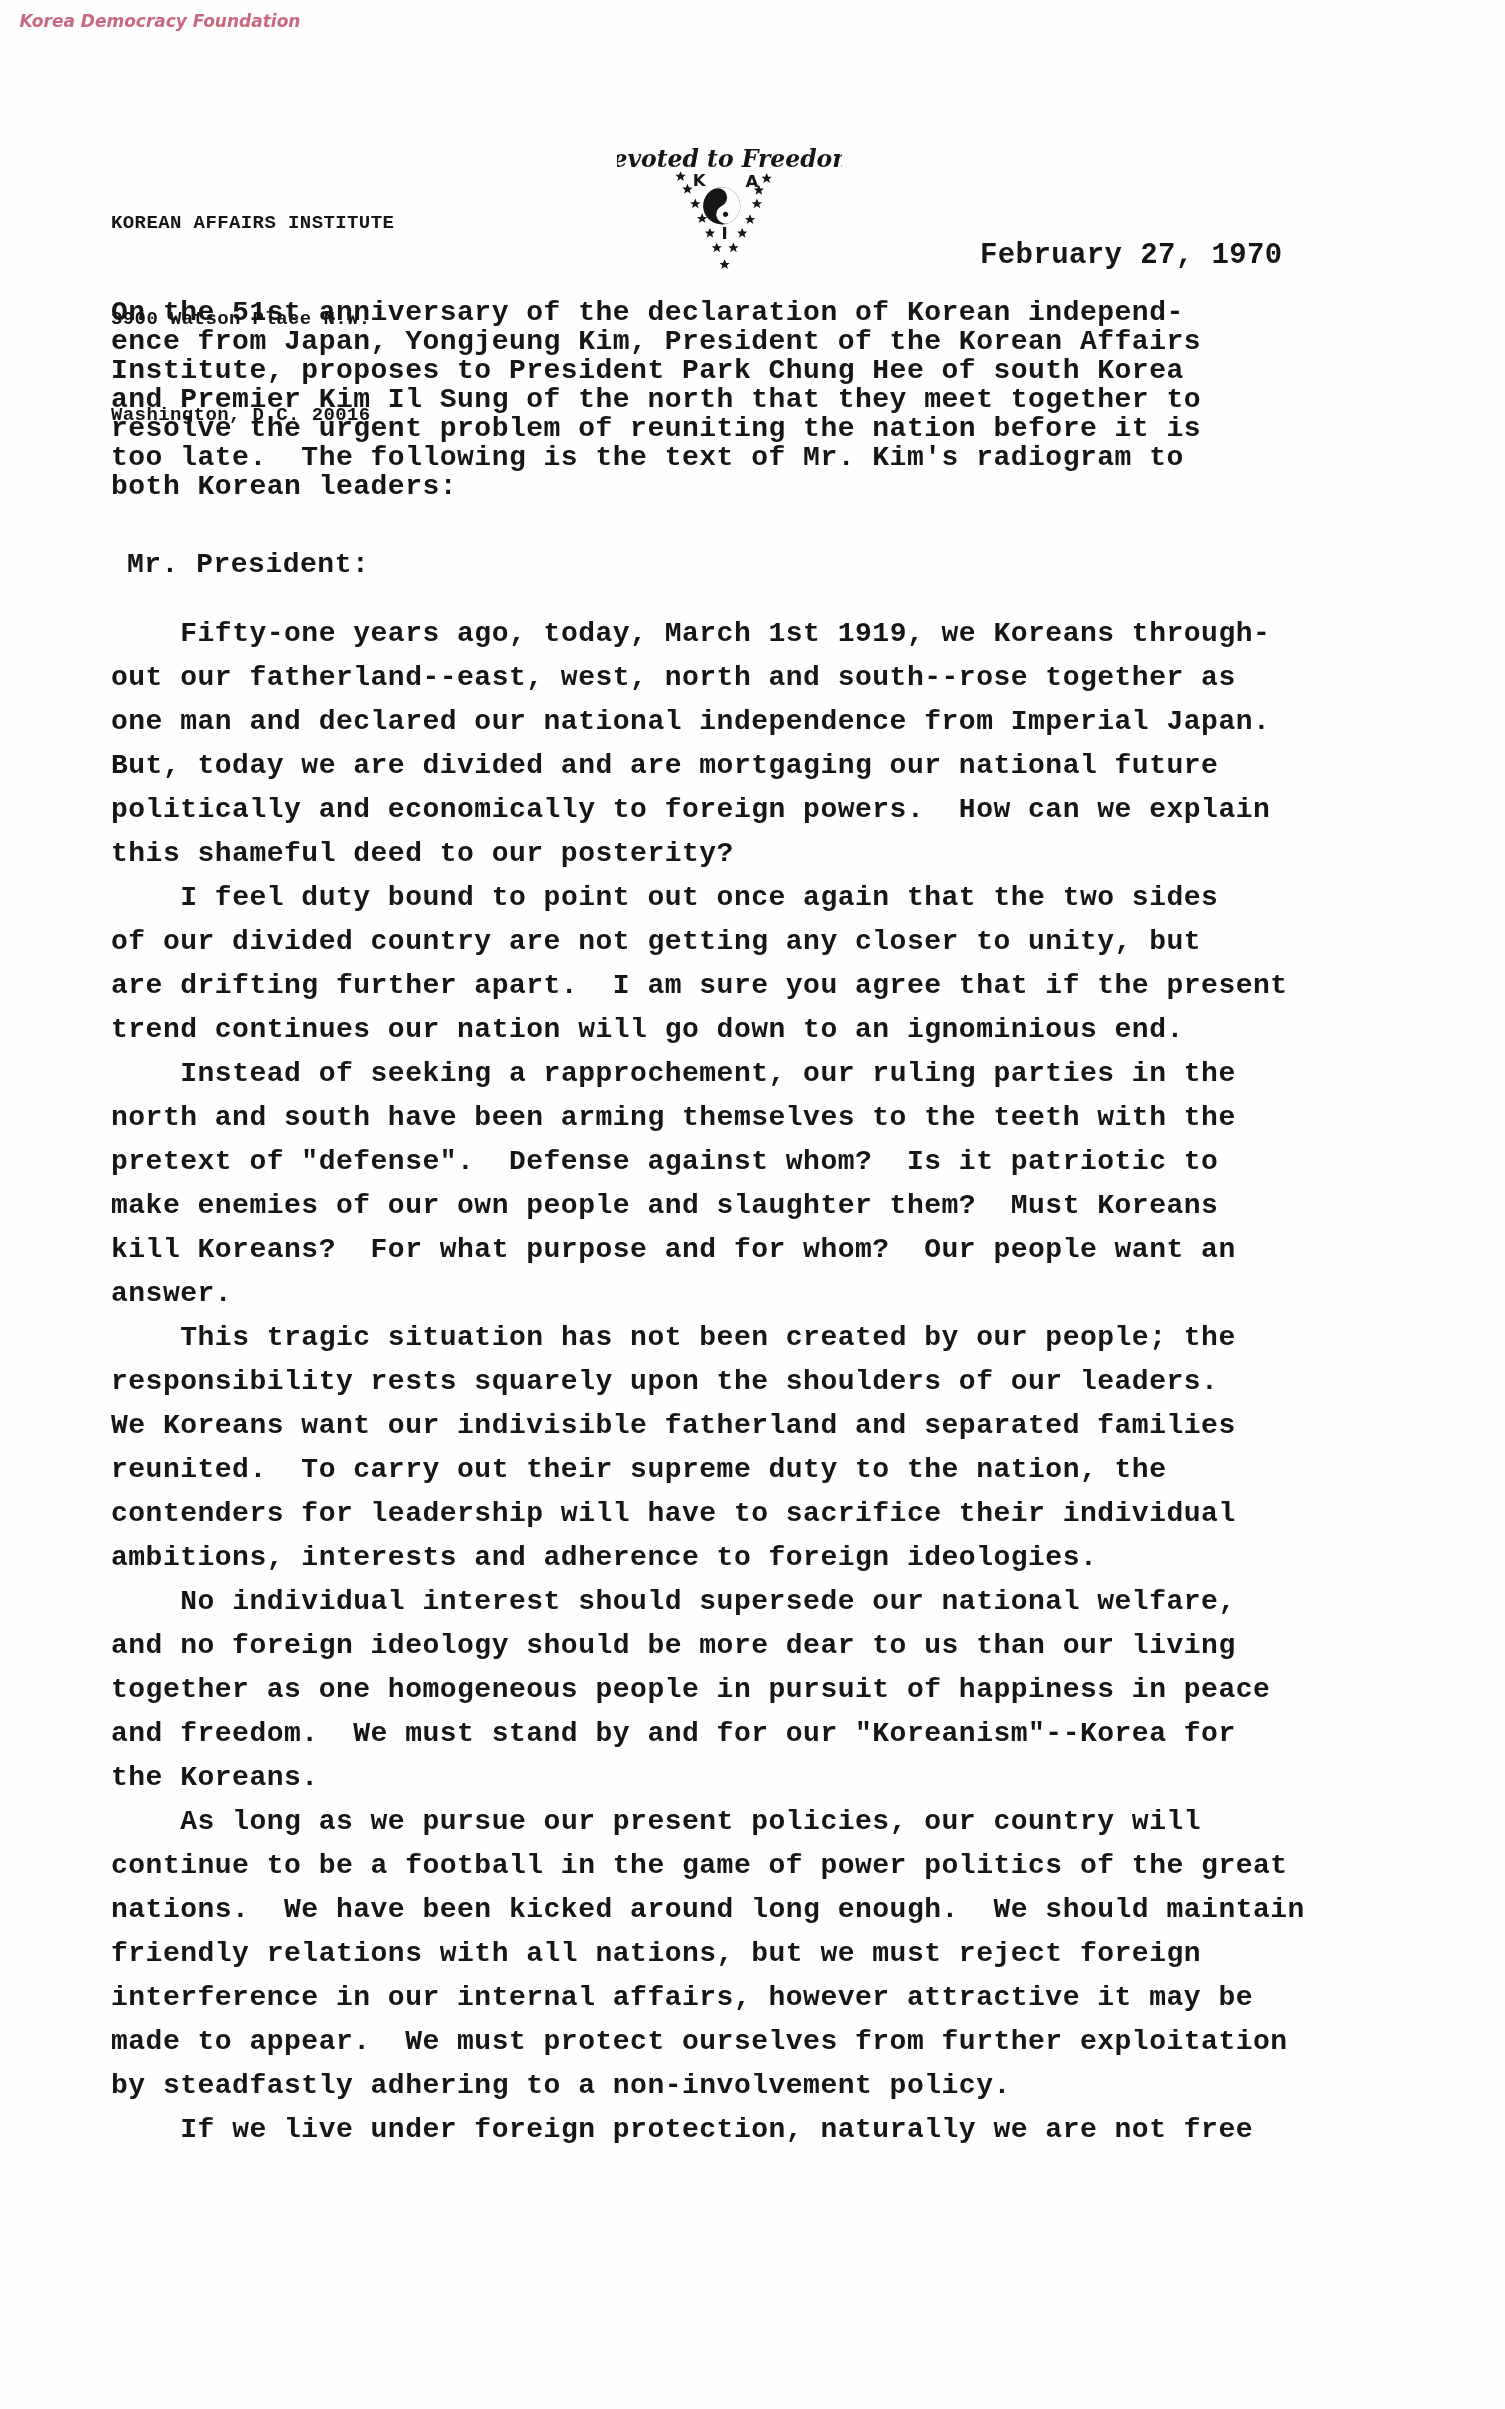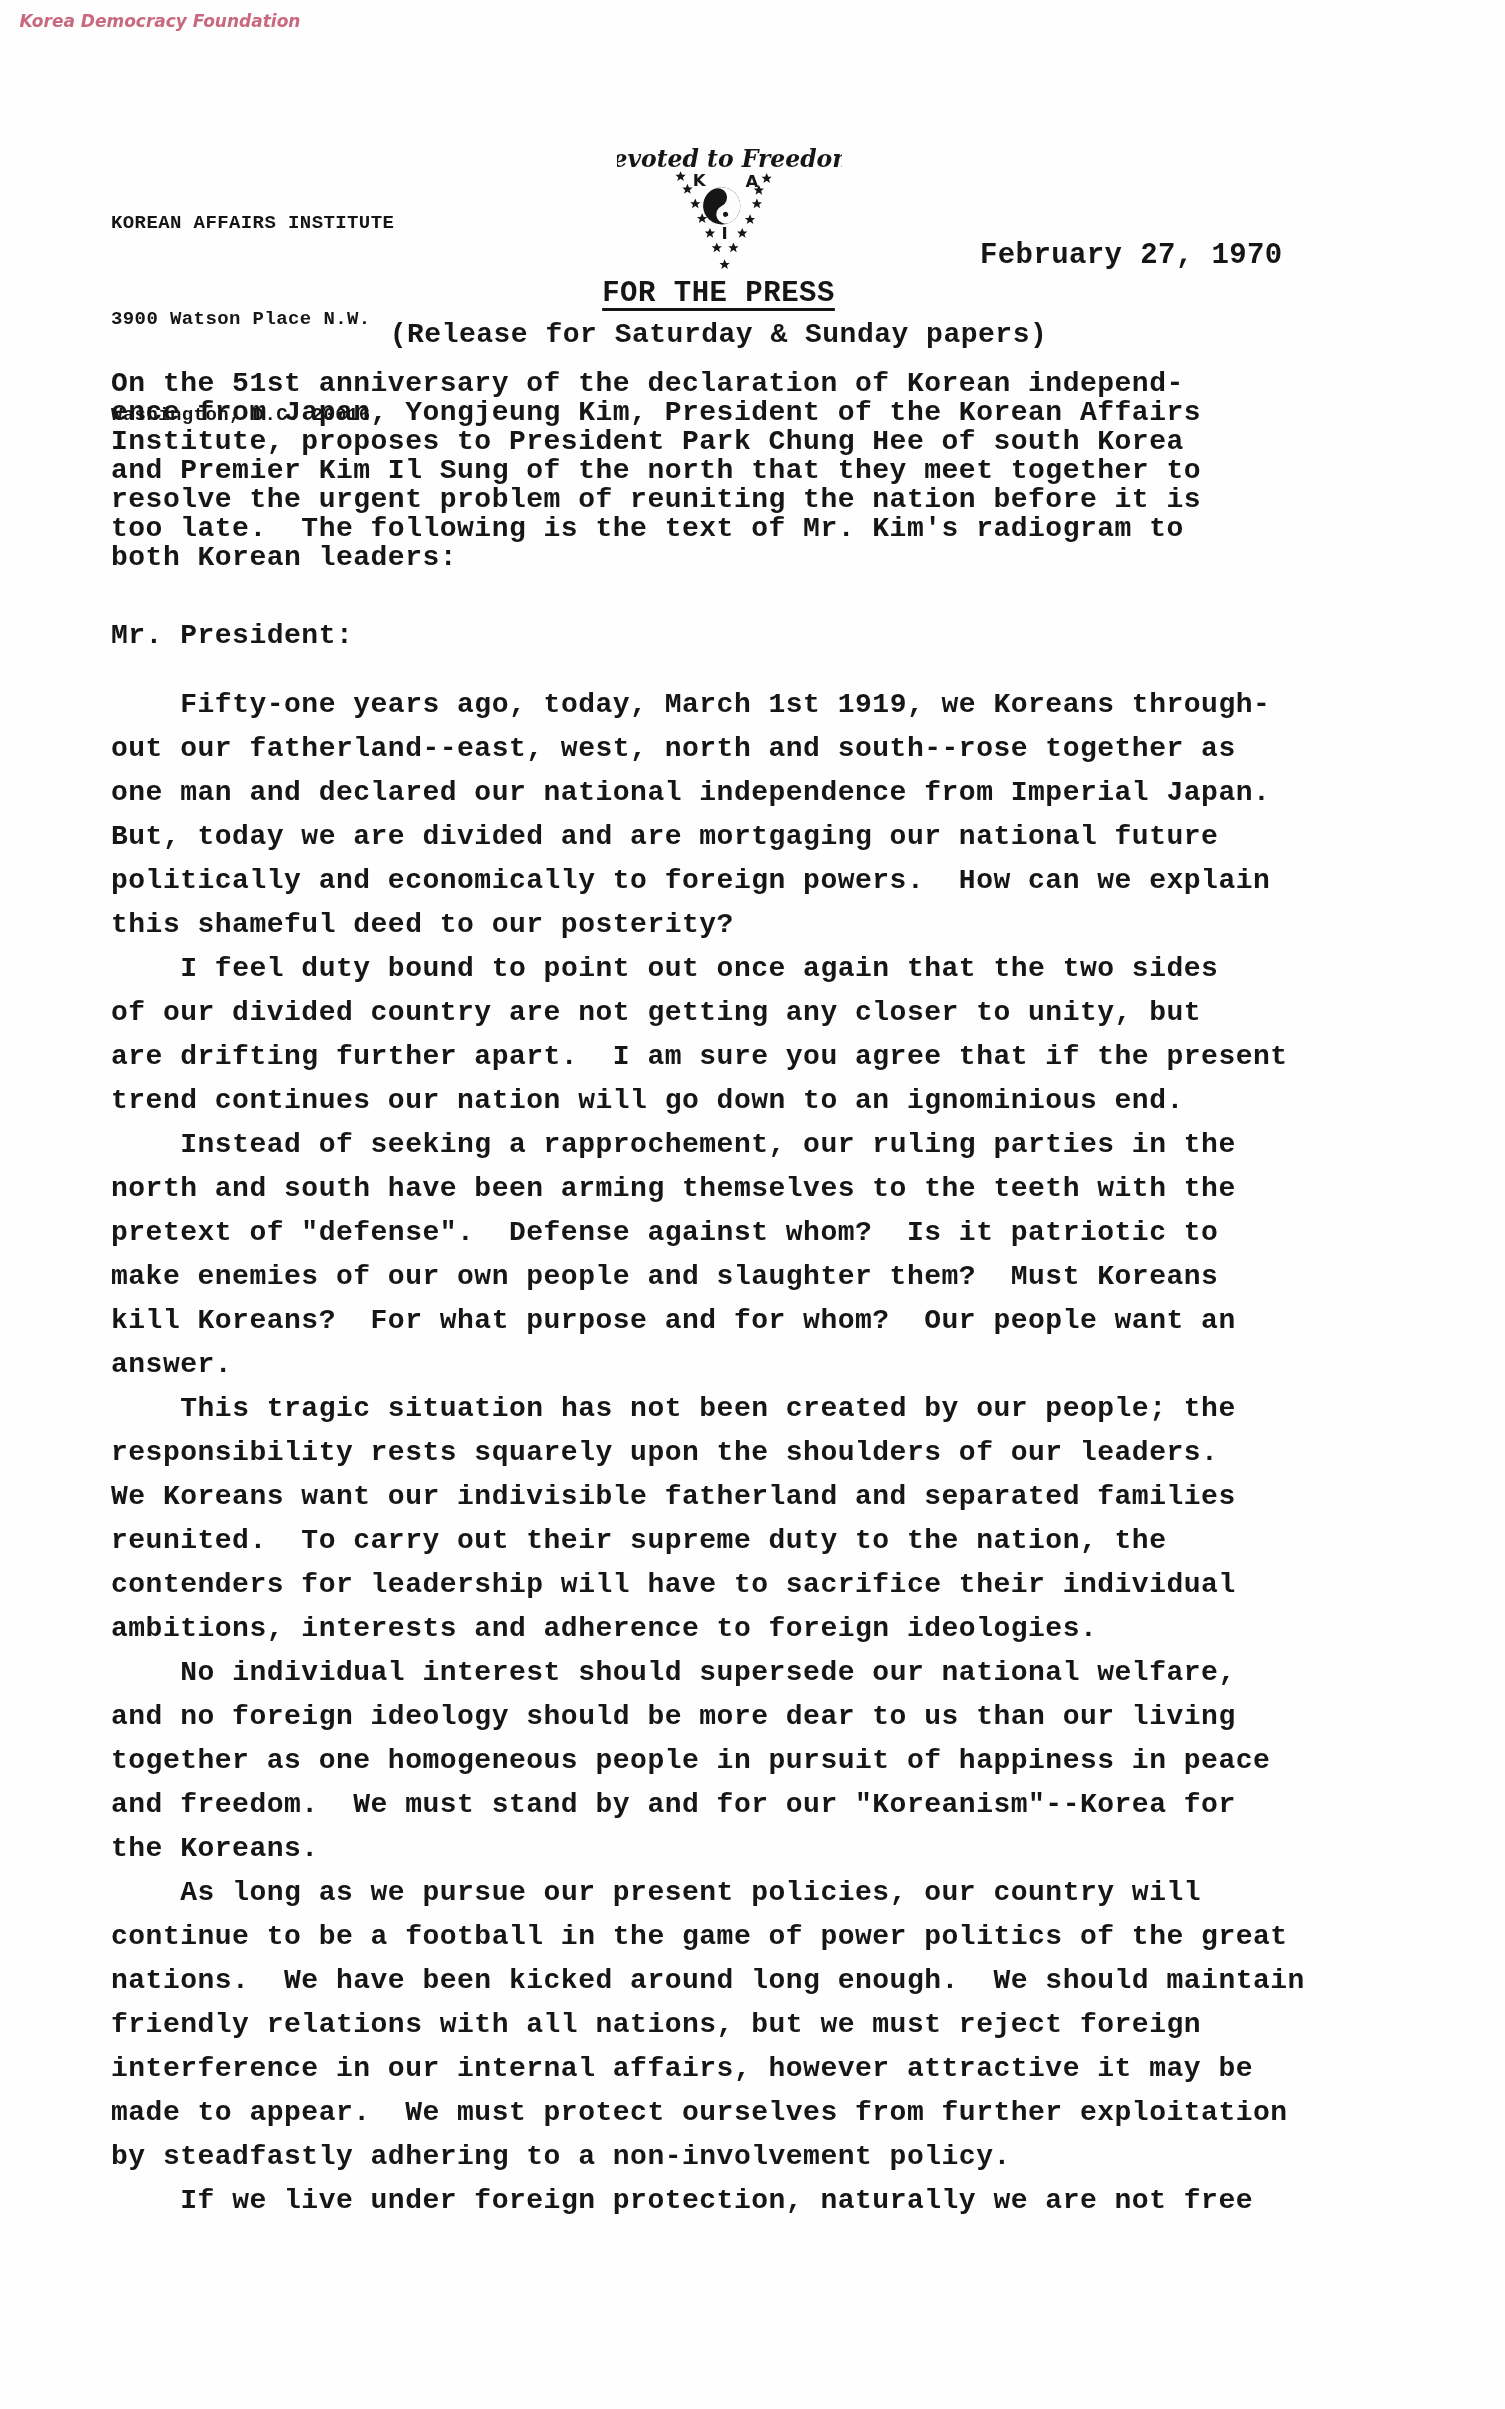--- a/index.html
+++ b/index.html
@@ -47,21 +47,21 @@
     text-decoration:underline;
     text-decoration-thickness:3.4px;
     text-underline-offset:6.9px;
   }
   .press-subtitle { font-size:28px; line-height:29px; margin-top:9.8px; }
   .intro {
     margin:20.6px 0 0 0;
     line-height:29px;
     white-space:pre-wrap;
   }
-  .salutation { margin:49px 0 0 0; line-height:29px; }
+  .salutation { margin:49px 0 0 16px; line-height:29px; }
   .body-para {
     margin:0;
     line-height:44px;
     white-space:pre-wrap;
   }
   .body-para.first { margin-top:33px; }
   .catchword {
     line-height:44px;
     text-align:right;
     padding-right:145px;
@@ -108,24 +108,20 @@
       <use href="#star" x="136" y="84"></use>
       <use href="#star" x="128" y="98"></use>
       <use href="#star" x="119" y="113"></use>
       <use href="#star" x="110" y="130"></use>
     </g>
   </svg>
 
   <div class="date">February 27, 1970</div>
 
   <div class="content">
-    <div class="press-center">
-      <span class="press-title">FOR THE PRESS</span>
-      <div class="press-subtitle">(Release for Saturday &amp; Sunday papers)</div>
-    </div>
 
     <p class="intro">On the 51st anniversary of the declaration of Korean independ-
 ence from Japan, Yongjeung Kim, President of the Korean Affairs
 Institute, proposes to President Park Chung Hee of south Korea
 and Premier Kim Il Sung of the north that they meet together to
 resolve the urgent problem of reuniting the nation before it is
 too late.  The following is the text of Mr. Kim's radiogram to
 both Korean leaders:</p>
 
     <p class="salutation">Mr. President:</p>

